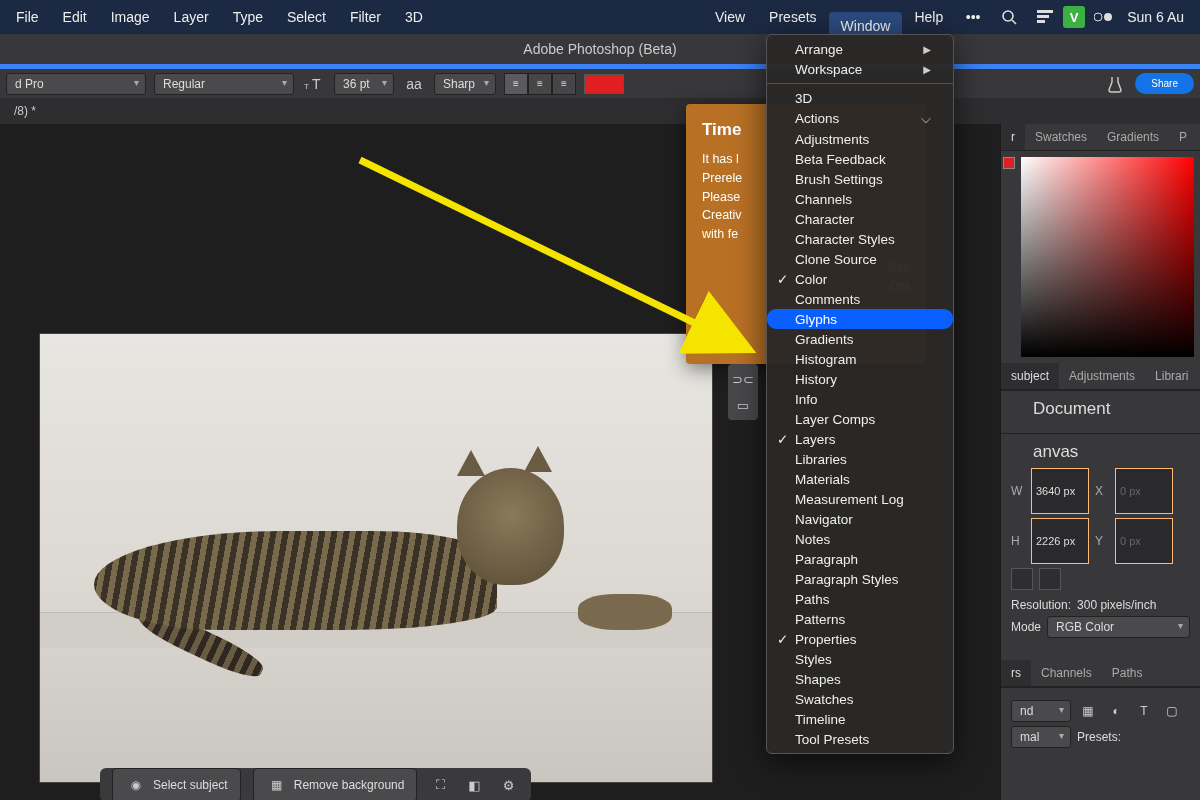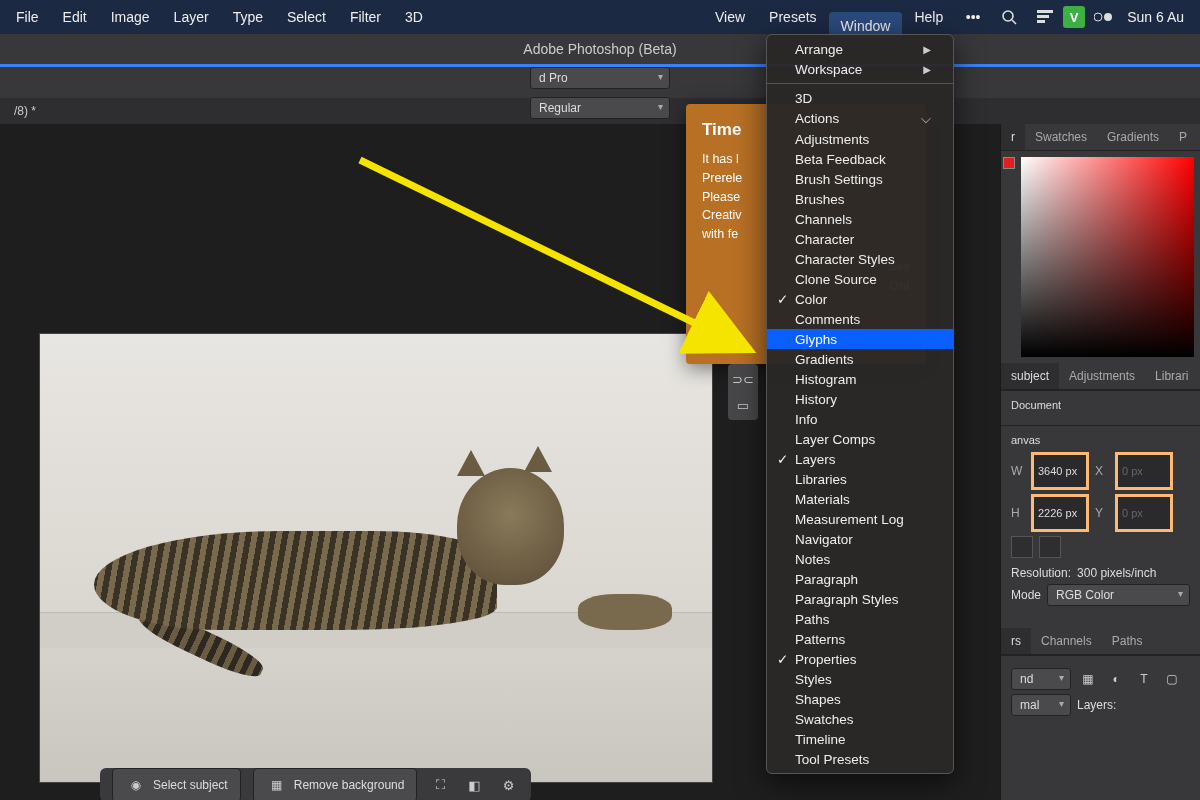--- a/index.html
+++ b/index.html
@@ -10,21 +10,21 @@
   .menubar .mitem { padding: 6px 12px; cursor: default; border-radius: 4px; }
   .menubar .mitem.active { background: #2b4a7c; margin-top: 17px; }
   .menubar .spacer { flex: 1; }
   .menubar .ricon { width: 24px; height: 24px; margin: 0 6px; display: flex; align-items: center; justify-content: center; }
   .vbadge { width: 22px; height: 22px; background: #3cb043; color: #fff; font-weight: 700; display: flex; align-items: center; justify-content: center; border-radius: 3px; font-size: 13px; }
 
   
   .titlebar { height: 30px; background: #38383b; color: #ccc; display: flex; align-items: center; justify-content: center; font-size: 14px; }
 
   
-  .optbar { height: 34px; background: #38383b; border-top: 3px solid #3b82f6; display: flex; align-items: center; padding: 0 6px; gap: 8px; font-size: 12px; flex-direction: column; }
+  .optbar { height: 34px; background: #38383b; border-top: 5px solid #3b82f6; display: flex; align-items: center; padding: 0 6px; gap: 8px; font-size: 12px; }
   .dd { background: #4a4a4d; border: 1px solid #222; border-radius: 3px; padding: 3px 20px 3px 8px; position: relative; color: #ddd; min-width: 60px; }
   .dd::after { content: "▾"; position: absolute; right: 6px; top: 3px; font-size: 10px; color: #aaa; }
   .dd.wide { min-width: 140px; }
   .ticon { width: 24px; height: 24px; display: flex; align-items: center; justify-content: center; color: #ccc; font-size: 14px; }
   .swatch { width: 40px; height: 20px; background: #e02020; border: 1px solid #555; }
   .albuttons { display: flex; }
   .albuttons div { width: 24px; height: 22px; border: 1px solid #222; background: #464649; display:flex; align-items:center; justify-content:center; font-size:10px; }
   .albuttons div.on { background: #5a5a5e; }
   .sharebtn { margin-left: auto; background: #1473e6; color: #fff; padding: 5px 16px; border-radius: 14px; font-size: 10px; }
 
@@ -46,36 +46,36 @@
   .tail { position:absolute; top:66%; left:14%; width:20%; height:6%; background: repeating-linear-gradient(90deg,#6a5c42 0 6px,#2f2820 6px 12px); border-radius:40%; transform: rotate(25deg); }
 
   
   .betadlg { position: absolute; top: 104px; left: 686px; width: 240px; height: 260px; background: #b87025; color: #fff; border-radius: 4px; padding: 16px; font-size: 13px; box-shadow: 0 4px 20px rgba(0,0,0,.5); }
   .betadlg h3 { font-size: 17px; margin-bottom: 10px; font-weight: 600; }
   .betadlg p { font-size: 12.5px; line-height: 1.5; }
 
   
   .winmenu { position: absolute; top: 34px; left: 766px; width: 188px; background: rgba(42,40,38,0.97); border: 1px solid #555; border-radius: 6px; padding: 4px 0; box-shadow: 0 8px 30px rgba(0,0,0,.6); color: #eee; font-size: 13.5px; z-index: 50; }
   .winmenu .mi { padding: 2.5px 22px 2.5px 28px; position: relative; cursor: default; display:flex; justify-content:space-between; align-items:center; }
-  .winmenu .mi.sel { background: #0a60ff; color: #fff; }
+  .winmenu .mi.sel { background: #0a60ff; color: #fff; border-radius: 9px; }
   .winmenu .mi .chk { position: absolute; left: 10px; }
   .winmenu .sep { height: 1px; background: #555; margin: 4px 0; }
   .winmenu .arrow { font-size: 10px; color: #ccc; }
 
   
   .rightpanels { width: 200px; background: #38383b; border-left: 1px solid #1a1a1a; display: flex; flex-direction: column; font-size: 12px; }
   .ptabs { display: flex; border-bottom: 1px solid #222; }
   .ptab { padding: 6px 10px; color: #aaa; }
   .ptab.on { background: #2e2e31; color: #ddd; }
   .colorpicker { height: 200px; position: relative; background: linear-gradient(to bottom, rgba(0,0,0,0) 0%, #000 100%), linear-gradient(to right, #fff 0%, #ff0000 100%); margin: 6px; }
   .psec { padding: 8px 10px; border-top: 1px solid #222; }
-  .psec .hdr { color: #ddd; margin-bottom: 6px; font-size: 11px; }
+  .psec .hdr { color: #ddd; margin-bottom: 6px; font-size: 17px; margin-left: 22px; }
   .prow { display: flex; align-items: center; gap: 6px; margin: 4px 0; }
   .prow label { width: 14px; color: #aaa; }
-  .pinput { background: #2a2a2d; border: 3px solid #fdba74; color: #ddd; padding: 10px 4px; width: 58px; font-size: 11px; }
+  .pinput { background: #2a2a2d; border: 1px solid #fdba74; color: #ddd; padding: 16px 4px; width: 58px; font-size: 11px; }
   .pinput.dis { color: #666; }
   .orienticons { display: flex; gap: 6px; margin-top: 4px; }
   .orienticons div { width: 22px; height: 22px; border: 1px solid #555; background: #2e2e31; }
 
   
   .anno-arrow { position: absolute; top: 150px; left: 350px; width: 420px; height: 220px; pointer-events: none; z-index: 60; }
 
   
   .bottombar { position: absolute; bottom: -2px; left: 100px; height: 34px; display: flex; gap: 12px; align-items: center; background: #3a3a3d; padding: 0 12px; border-radius: 6px; }
   .bbtn { background: #4a4a4d; border: 1px solid #222; padding: 5px 12px; border-radius: 4px; display: flex; align-items: center; gap: 6px; font-size: 12px; }
@@ -241,21 +241,21 @@
     <div class="psec">
       <div class="prow">
         <div class="dd">nd</div>
         <span class="bicon">▦</span>
         <span class="bicon">◐</span>
         <span class="bicon">T</span>
         <span class="bicon">▢</span>
       </div>
       <div class="prow">
         <div class="dd">mal</div>
-        <span>Layers:</span>
+        <span>Presets:</span>
       </div>
     </div>
   </div>
 </div>
 
 <div class="betadlg">
   <h3>Time</h3>
   <p>
     <span>It has l</span><br>
     <span>Prerele</span><br>
@@ -297,23 +297,20 @@
       <div class="mi">
         <span>Adjustments</span>
       </div>
       <div class="mi">
         <span>Beta Feedback</span>
       </div>
       <div class="mi">
         <span>Brush Settings</span>
       </div>
       <div class="mi">
-        <span>Brushes</span>
-      </div>
-      <div class="mi">
         <span>Channels</span>
       </div>
       <div class="mi">
         <span>Character</span>
       </div>
       <div class="mi">
         <span>Character Styles</span>
       </div>
       <div class="mi">
         <span>Clone Source</span>

